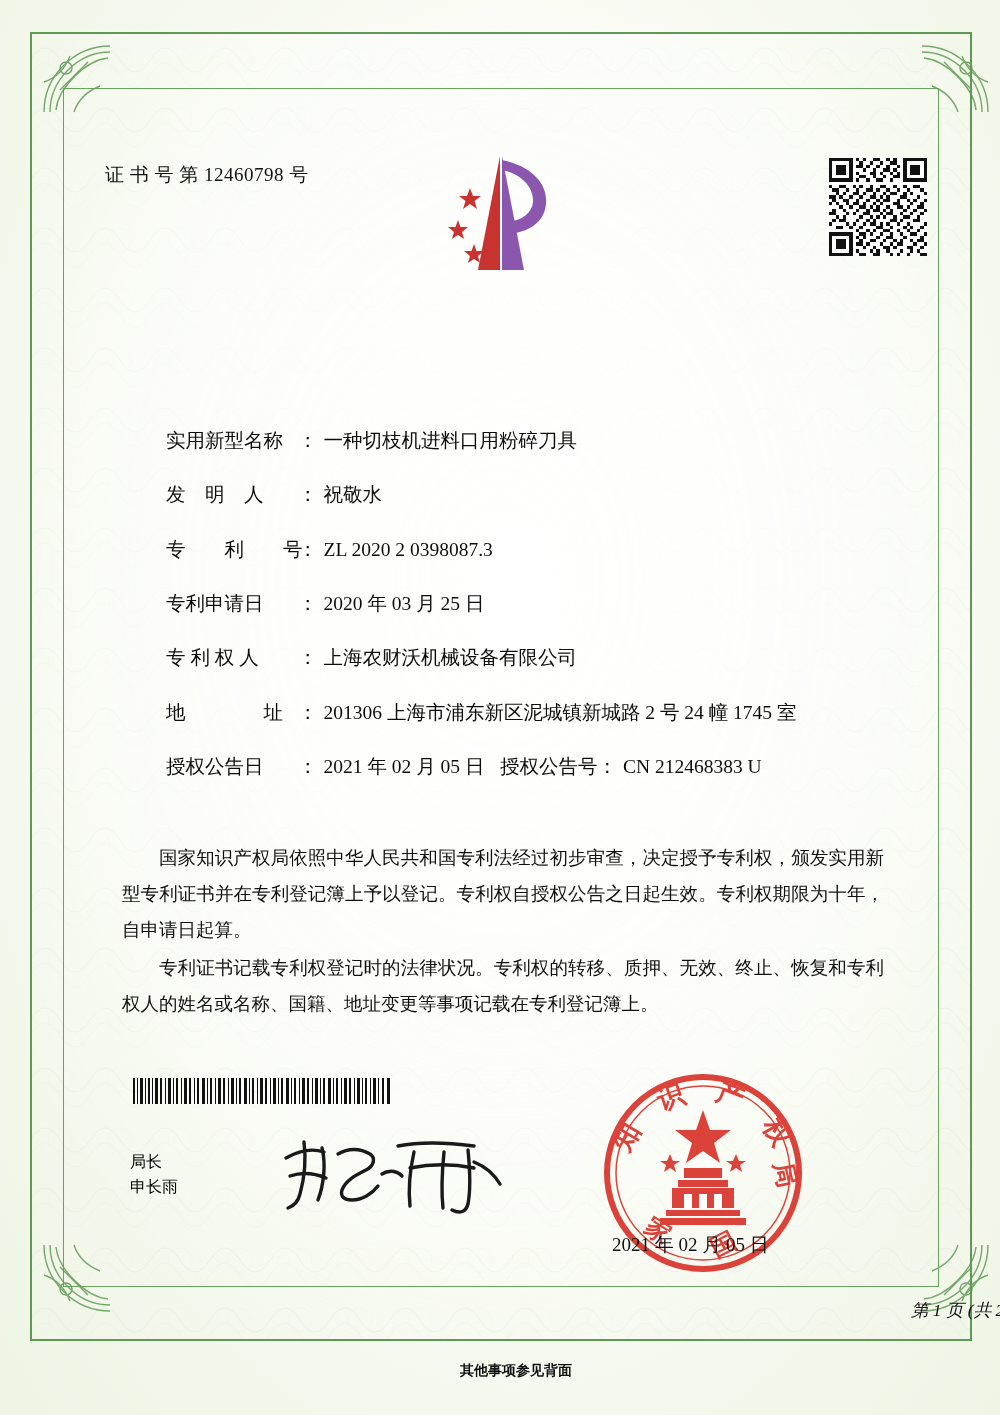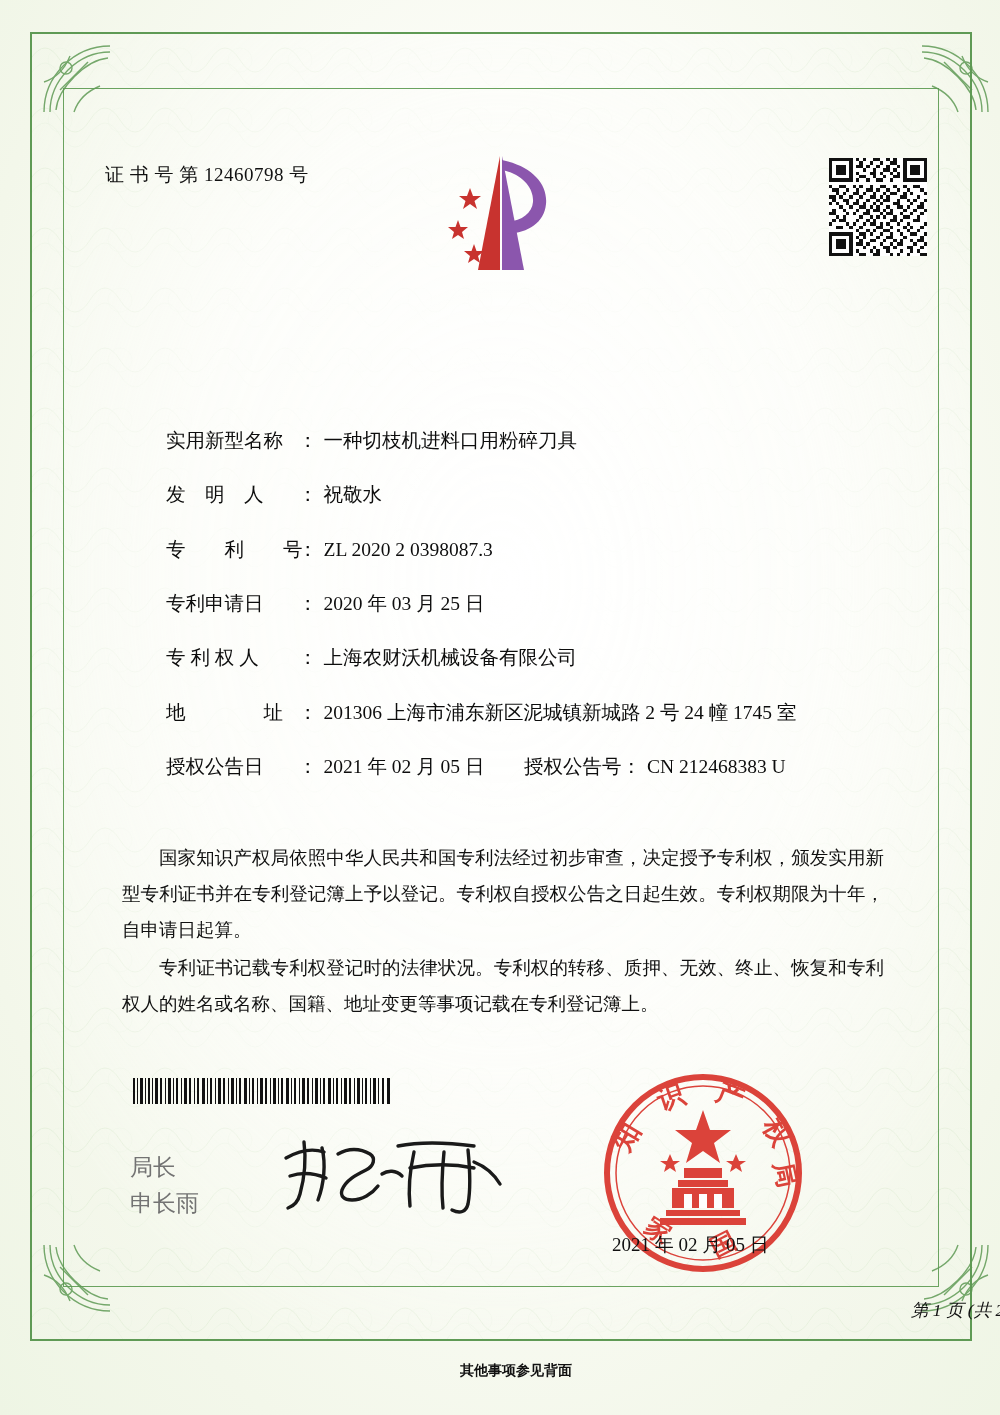--- a/index.html
+++ b/index.html
@@ -112,21 +112,21 @@
     padding-right: 6px;
   }
   .f-value {
     flex: 1 1 auto;
   }
   .row-split {
     display: flex;
     align-items: baseline;
   }
   .split-left { display: flex; align-items: baseline; width: 378px; }
-  .split-right { display: flex; align-items: center; margin-left: 24px; }
+  .split-right { display: flex; align-items: center; }
 
   
   .paragraphs {
     position: absolute;
     left: 122px;
     top: 840px;
     width: 762px;
     font-size: 18.5px;
     line-height: 1.95;
     color: #101010;
@@ -144,23 +144,23 @@
     top: 1078px;
     width: 258px;
     height: 26px;
   }
 
   
   .sig-block {
     position: absolute;
     left: 130px;
     top: 1150px;
-    font-size: 23px;
+    font-size: 16px;
     line-height: 1.55;
-    color: #737373;
+    color: #000000;
   }
   .signature {
     position: absolute;
     left: 278px;
     top: 1128px;
     width: 240px;
     height: 90px;
   }
 
   

